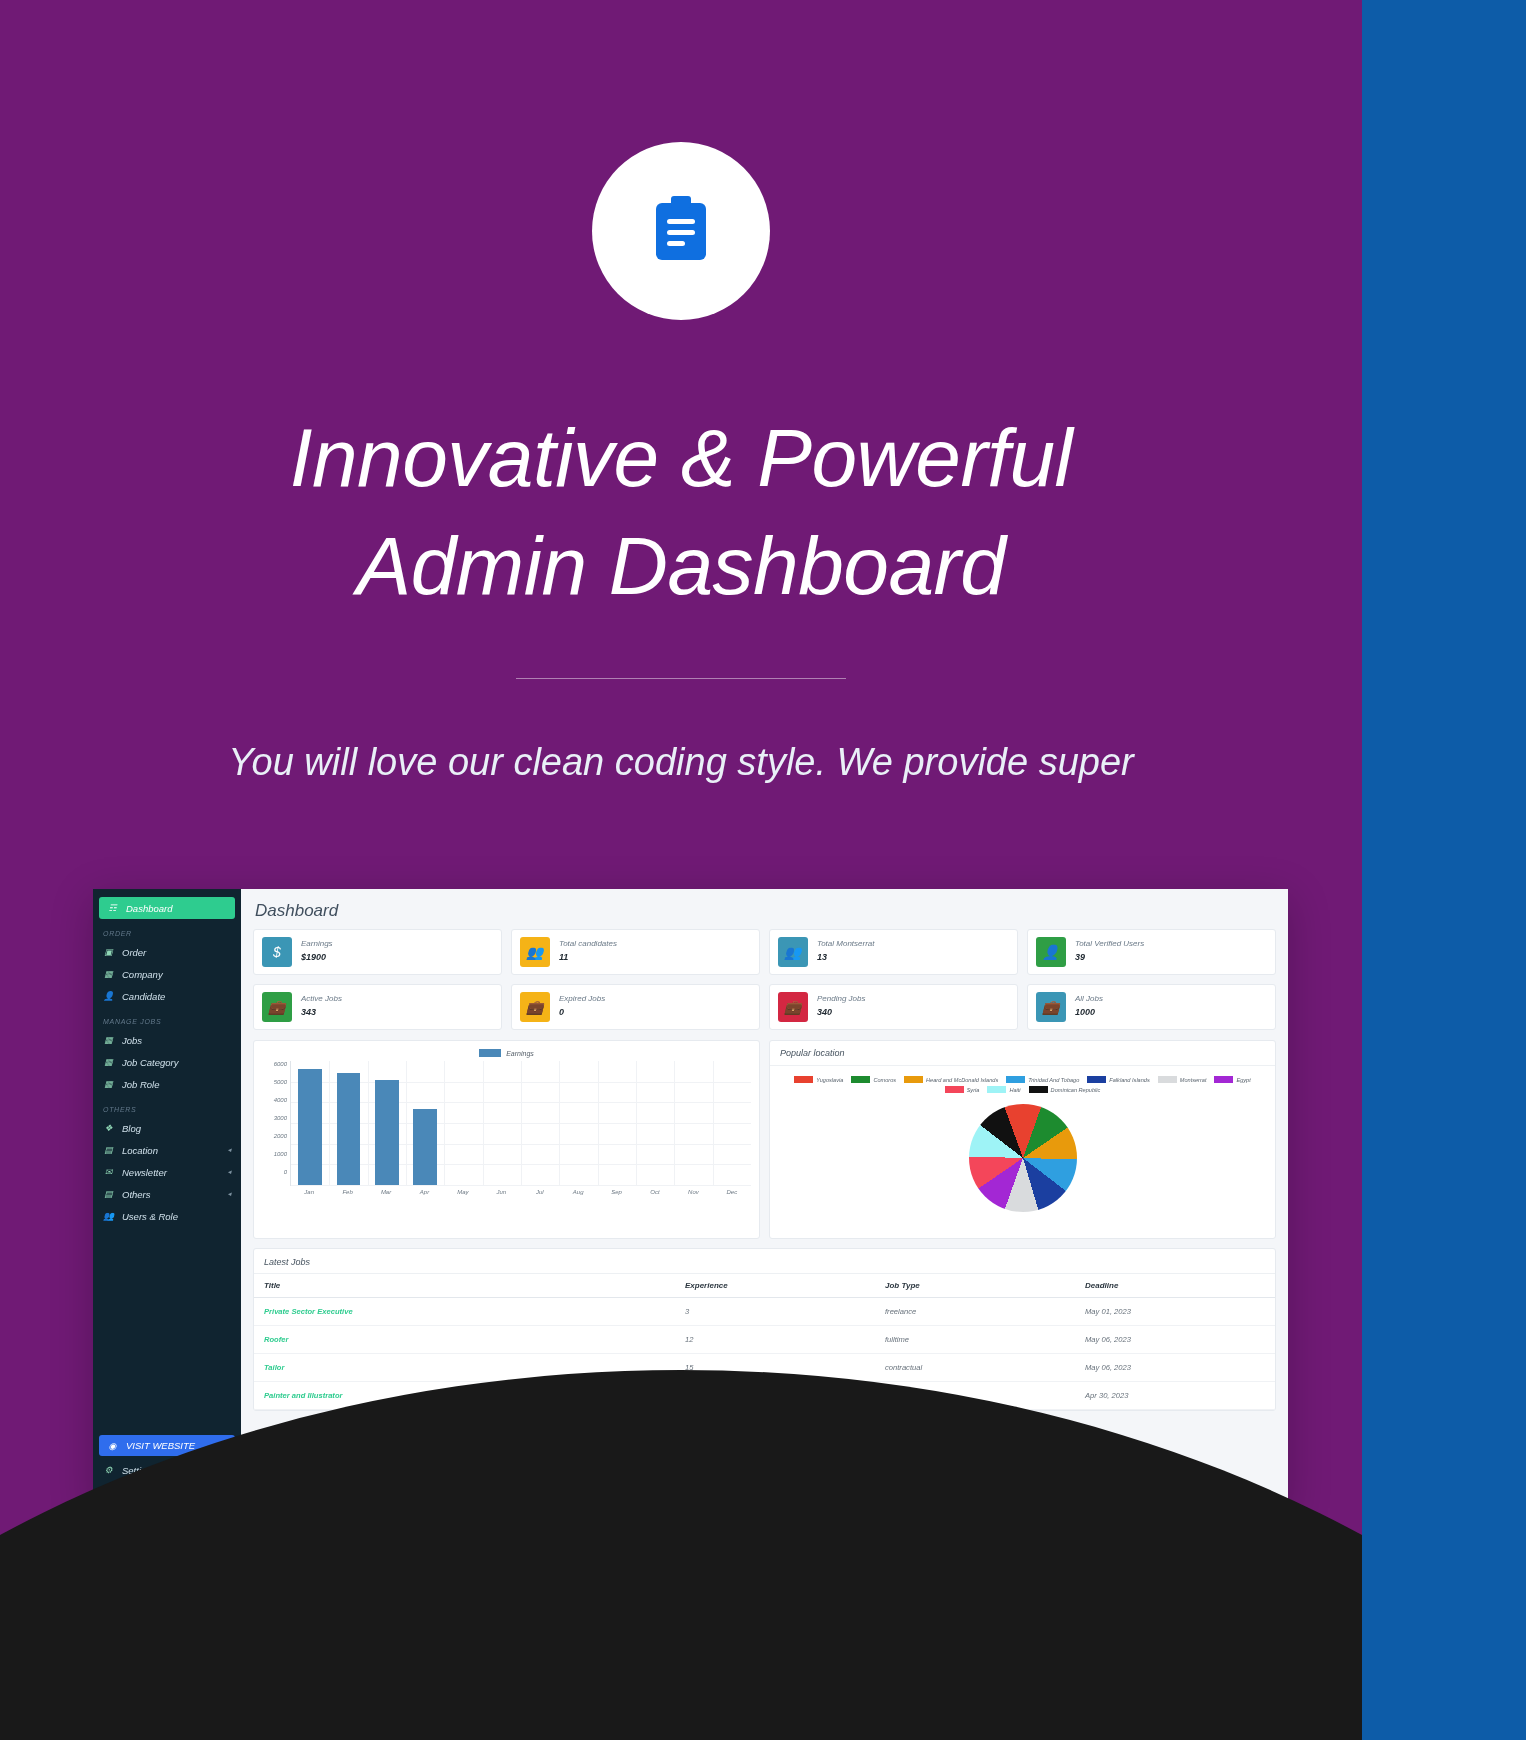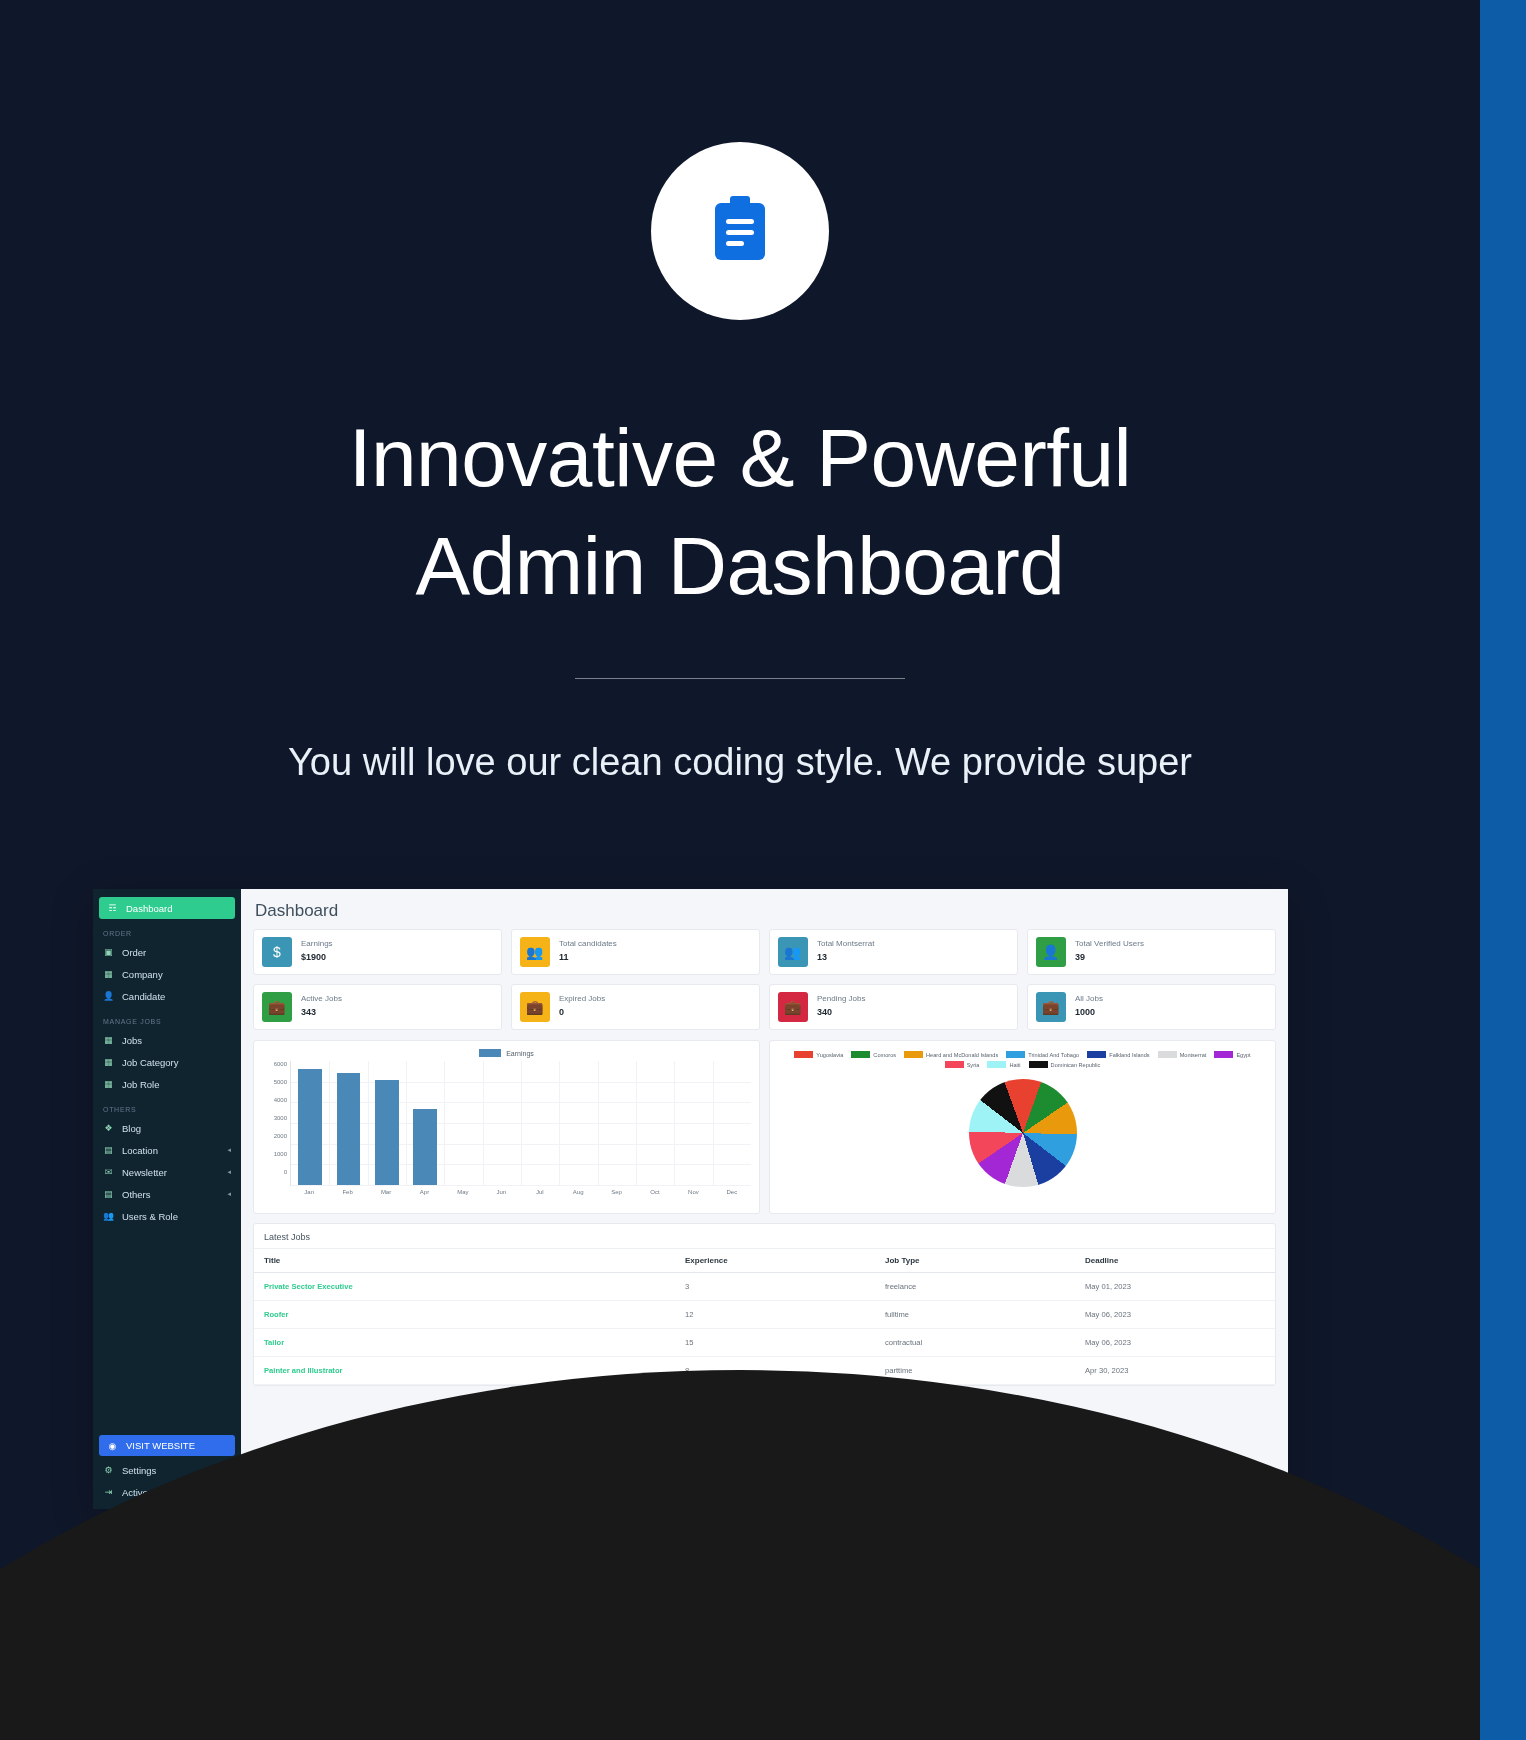--- a/index.html
+++ b/index.html
@@ -4,23 +4,24 @@
 <style>
   * { box-sizing: border-box; margin: 0; padding: 0; }
   html, body {
     width: 1526px; height: 1740px;
     background: #0d5ca8;
     font-family: "Liberation Sans", sans-serif;
     overflow: hidden;
   }
   .page {
     position: relative;
-    width: 1480px; height: 1740px;
-    background: #0f172a;
+    width: 1362px; height: 1740px;
+    background: #701a75;
     overflow: hidden;
+    font-style: italic;
   }
 
   
   .hero { position: relative; width: 100%; padding-top: 142px; text-align: center; }
   .hero-badge {
     width: 178px; height: 178px; border-radius: 50%;
     background: #ffffff; margin: 0 auto;
     display: flex; align-items: center; justify-content: center;
   }
   .hero-title {
@@ -456,20 +457,21 @@
                   <div class="x-lab">Aug</div>
                   <div class="x-lab">Sep</div>
                   <div class="x-lab">Oct</div>
                   <div class="x-lab">Nov</div>
                   <div class="x-lab">Dec</div>
                 </div>
             </div>
           </section>
 
           <section class="panel">
+            <div class="panel-head">Popular location</div>
             <div class="panel-body">
               <div class="pie-legend" id="pieLegend">
                   <div class="pl-item">
                     <span class="pl-sw" style="background: rgb(232, 65, 47);"></span>
                     <span class="pl-tx">Yugoslavia</span>
                   </div>
                   <div class="pl-item">
                     <span class="pl-sw" style="background: rgb(29, 139, 47);"></span>
                     <span class="pl-tx">Comoros</span>
                   </div>

